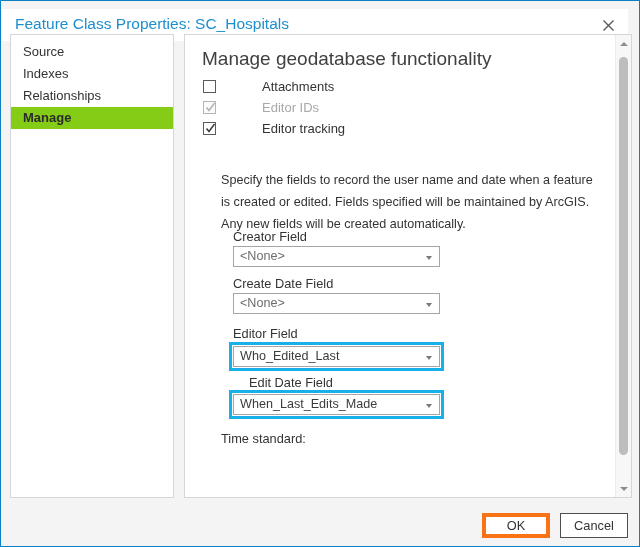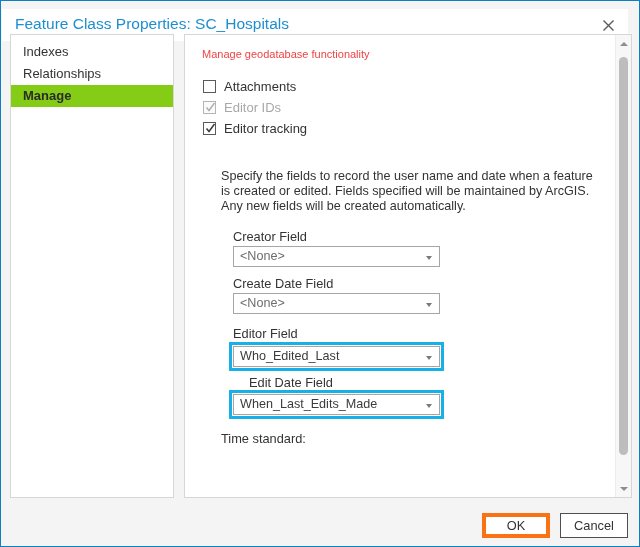--- a/index.html
+++ b/index.html
@@ -100,33 +100,34 @@
     position: absolute;
     left: 0; top: 0;
     width: 430px;
     height: 462px;
   }
 
   .section-title {
     position: absolute;
     left: 17px;
     top: 13px;
-    font-size: 11px;
-    color: #ef4444;
+    font-size: 19px;
+    color: #404040;
     white-space: nowrap;
   }
 
   
   .cb-row {
     position: absolute;
     left: 18px;
     display: flex;
     align-items: center;
     cursor: pointer;
     white-space: nowrap;
+    gap: 38px;
   }
   .cb-row.disabled { cursor: default; }
   .cb-box {
     width: 13px;
     height: 13px;
     box-sizing: border-box;
     border: 1px solid #5a5a5a;
     background: #ffffff;
     position: relative;
     flex: none;
@@ -148,21 +149,21 @@
     margin-left: 8px;
   }
   .cb-label.disabled { color: #a8a8a8; }
 
   .desc {
     position: absolute;
     left: 36px;
     top: 134px;
     width: 375px;
     font-size: 12.6px;
-    line-height: 15px;
+    line-height: 22px;
     color: #333333;
   }
 
   
   .field-label {
     position: absolute;
     font-size: 12.8px;
     color: #333333;
     white-space: nowrap;
   }
@@ -327,20 +328,21 @@
     <div class="title-text">Feature Class Properties: SC_Hospitals</div>
     <div class="close-btn">
       <svg width="13" height="13" viewBox="0 0 13 13" aria-hidden="true">
         <path d="M1.5 1.5 L11.5 11.5 M11.5 1.5 L1.5 11.5" stroke="#5a5a5a" stroke-width="1.4" fill="none"></path>
       </svg>
     </div>
   </div>
 
   <div class="sidebar">
     <div class="nav-spacer"></div>
+    <div class="nav-item">Source</div>
     <div class="nav-item">Indexes</div>
     <div class="nav-item">Relationships</div>
     <div class="nav-item selected">Manage</div>
   </div>
 
   <div class="content-panel">
     <div class="content-inner">
 
       <div class="section-title">Manage geodatabase functionality</div>
 

